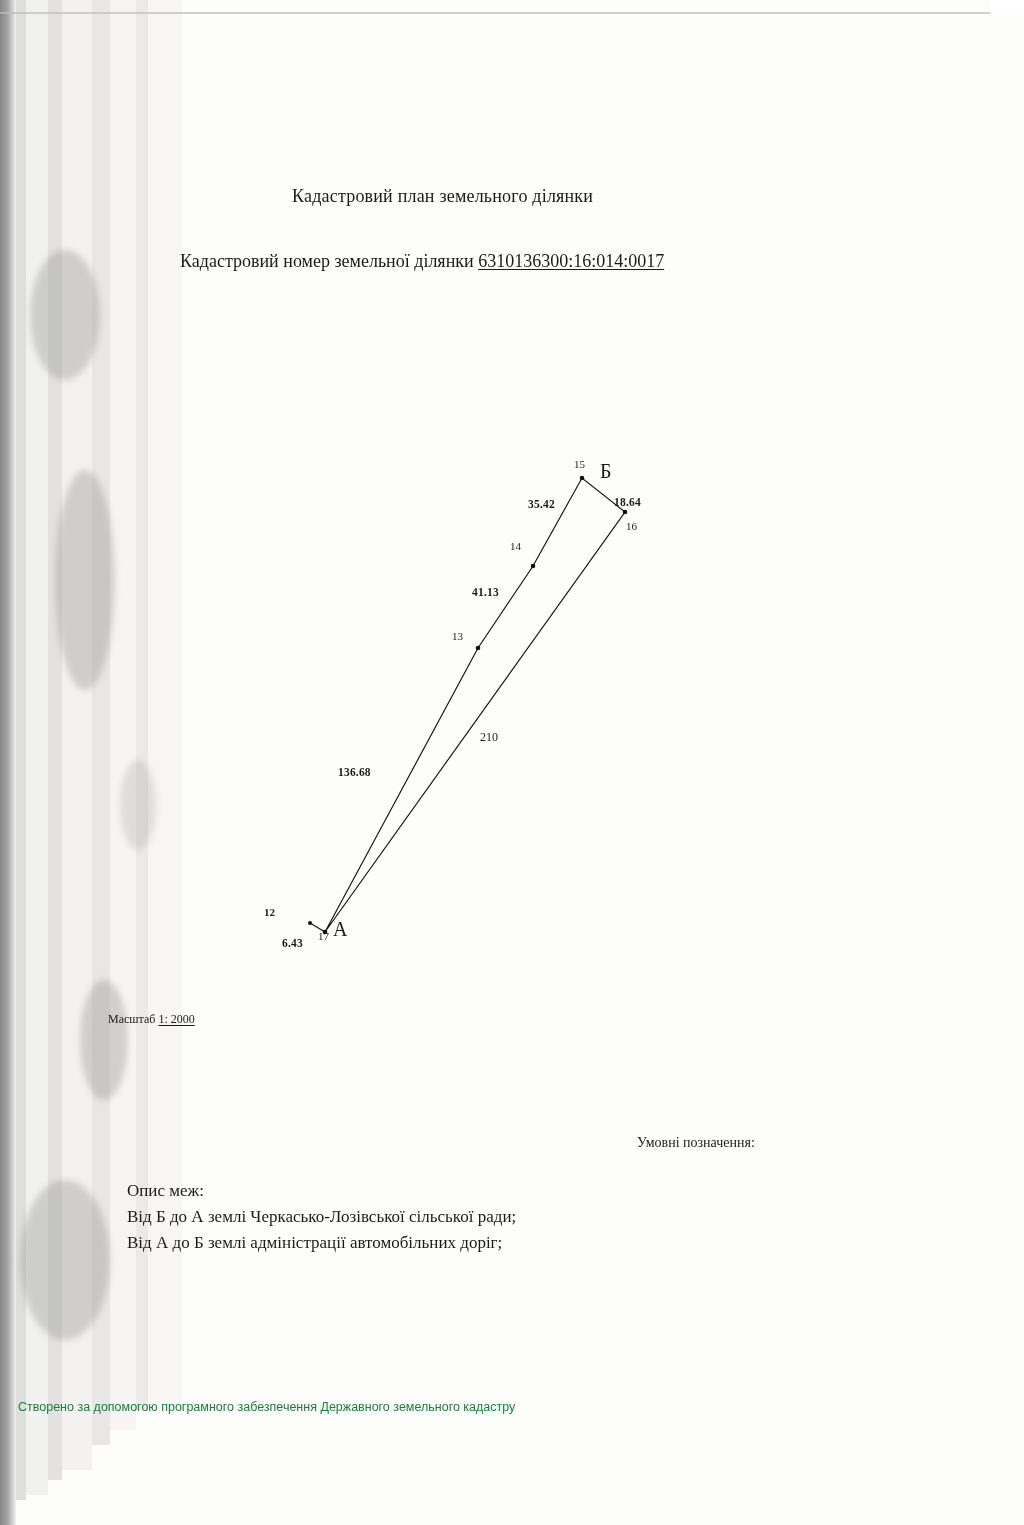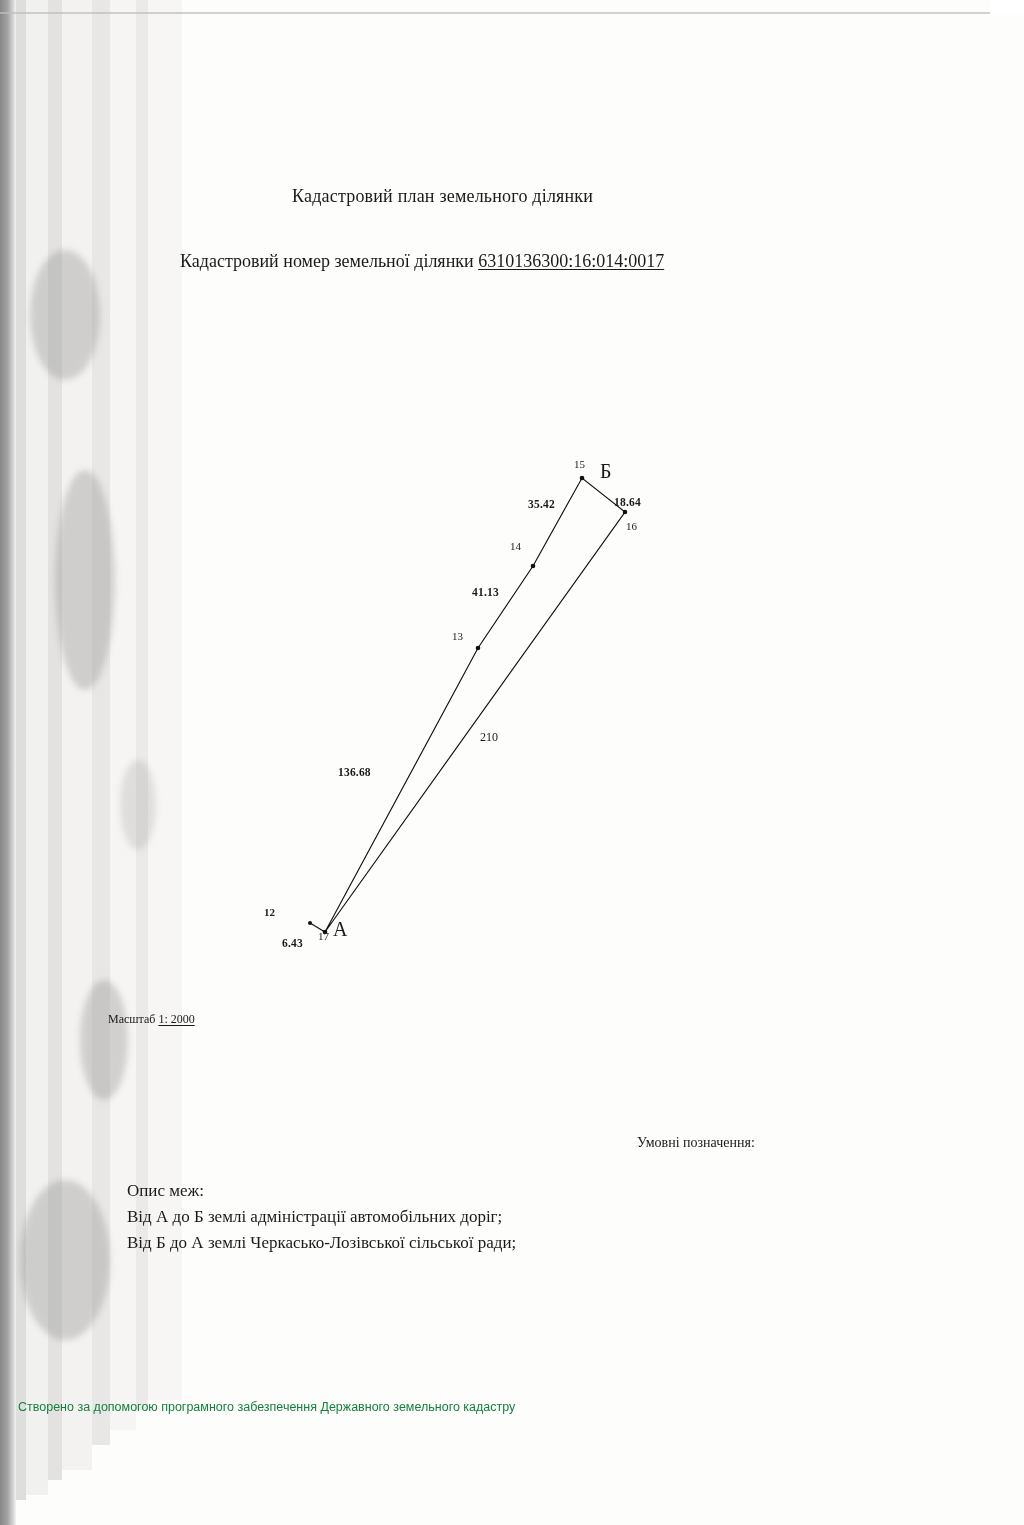--- a/index.html
+++ b/index.html
@@ -215,19 +215,19 @@
 
   <div class="scale-row">
     <span>Масштаб</span>
     <span class="value">1: 2000</span>
   </div>
 
   <div class="legend-title">Умовні позначення:</div>
 
   <div class="borders-block">
     <div>Опис меж:</div>
+    <div>Від Б до А землі Черкасько-Лозівської сільської ради;</div>
     <div>Від А до Б землі адміністрації автомобільних доріг;</div>
-    <div>Від Б до А землі Черкасько-Лозівської сільської ради;</div>
   </div>
 
   <div class="footer-note">Створено за допомогою програмного забезпечення Державного земельного кадастру</div>
 
 </div>
 
 </body></html>

